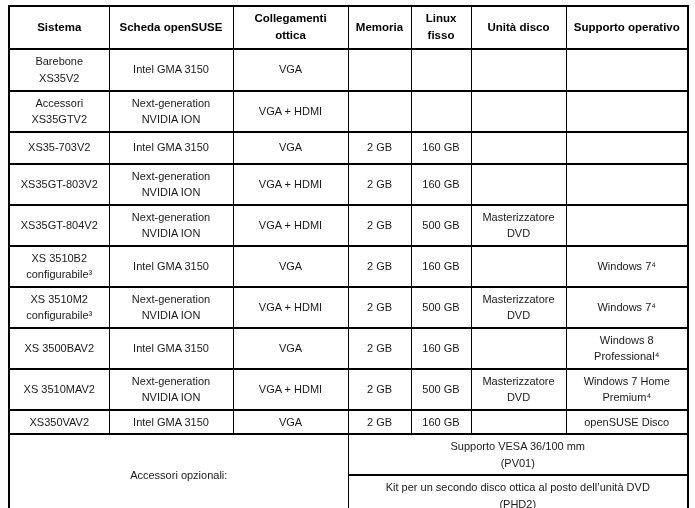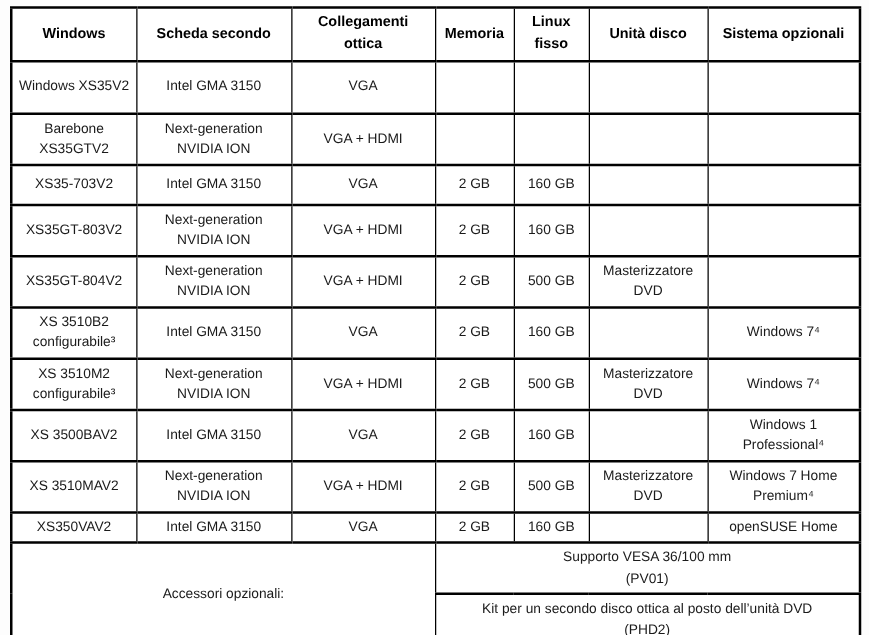--- a/index.html
+++ b/index.html
@@ -56,41 +56,41 @@
     <col style="width:100px">
     <col style="width:124px">
     <col style="width:115px">
     <col style="width:63px">
     <col style="width:60px">
     <col style="width:95px">
     <col style="width:122px">
   </colgroup>
   <thead>
     <tr style="height:42px">
-      <th>Windows</th>
-      <th>Scheda secondo</th>
+      <th>Sistema</th>
+      <th>Scheda openSUSE</th>
       <th>Collegamenti ottica</th>
       <th>Memoria</th>
       <th>Linux fisso</th>
       <th>Unità disco</th>
-      <th>Sistema opzionali</th>
+      <th>Supporto operativo</th>
     </tr>
   </thead>
   <tbody>
     <tr style="height:42px">
-      <td>Windows XS35V2</td>
+      <td>Barebone XS35V2</td>
       <td>Intel GMA 3150</td>
       <td>VGA</td>
       <td></td>
       <td></td>
       <td></td>
       <td></td>
     </tr>
     <tr style="height:39px">
-      <td>Barebone XS35GTV2</td>
+      <td>Accessori XS35GTV2</td>
       <td>Next-generation NVIDIA ION</td>
       <td>VGA + HDMI</td>
       <td></td>
       <td></td>
       <td></td>
       <td></td>
     </tr>
     <tr style="height:32px">
       <td>XS35-703V2</td>
       <td>Intel GMA 3150</td>
@@ -136,39 +136,39 @@
       <td>Masterizzatore DVD</td>
       <td>Windows 7⁴</td>
     </tr>
     <tr style="height:39px">
       <td>XS 3500BAV2</td>
       <td>Intel GMA 3150</td>
       <td>VGA</td>
       <td>2 GB</td>
       <td>160 GB</td>
       <td></td>
-      <td>Windows 1 Professional⁴</td>
+      <td>Windows 8 Professional⁴</td>
     </tr>
     <tr style="height:38px">
       <td>XS 3510MAV2</td>
       <td>Next-generation NVIDIA ION</td>
       <td>VGA + HDMI</td>
       <td>2 GB</td>
       <td>500 GB</td>
       <td>Masterizzatore DVD</td>
       <td>Windows 7 Home Premium⁴</td>
     </tr>
     <tr style="height:24px">
       <td>XS350VAV2</td>
       <td>Intel GMA 3150</td>
       <td>VGA</td>
       <td>2 GB</td>
       <td>160 GB</td>
       <td></td>
-      <td>openSUSE Home</td>
+      <td>openSUSE Disco</td>
     </tr>
   </tbody>
   <tfoot>
     <tr style="height:40px">
       <td colspan="3" rowspan="2">Accessori opzionali:</td>
       <td colspan="4">
         <div>Supporto VESA 36/100 mm</div>
         <div class="acc-code">(PV01)</div>
       </td>
     </tr>

